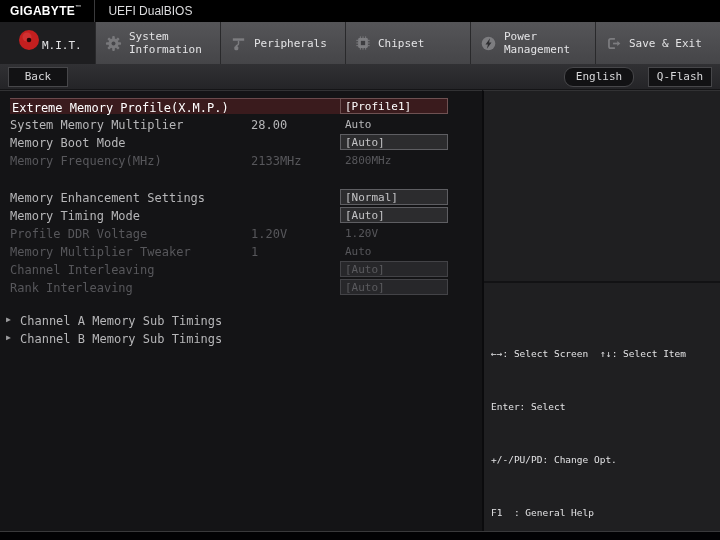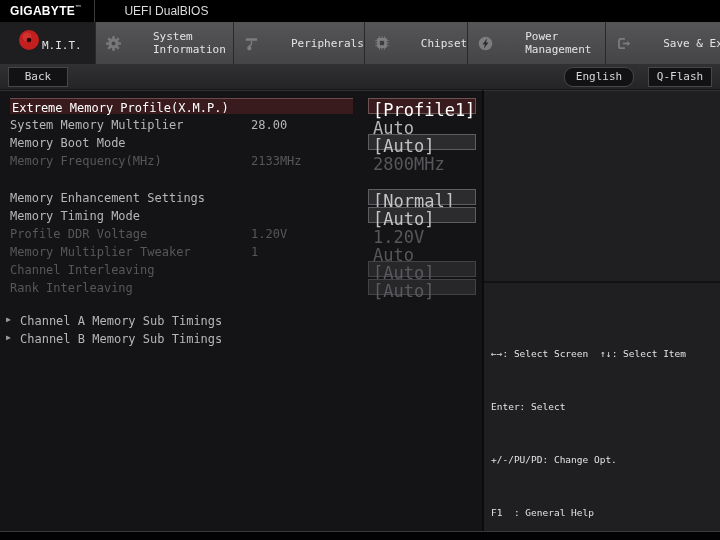--- a/index.html
+++ b/index.html
@@ -7,30 +7,30 @@
               font-family:"DejaVu Sans Mono", monospace; }
   #screen { position:relative; width:720px; height:540px; background:#09090b; }
 
   
   .titlebar { position:absolute; left:0; top:0; width:720px; height:22px;
               background:#000; display:flex; align-items:center; }
   .logo { margin-left:10px; font-family:"Liberation Sans", sans-serif; font-weight:bold;
           font-size:12px; color:#fff; letter-spacing:.3px; }
   .logo-tm { font-size:6px; vertical-align:top; color:#cfcfcf; }
   .tb-sep { width:1px; height:22px; background:#3a3a3c; margin-left:13px; }
-  .tb-title { margin-left:29px; font-family:"Liberation Sans", sans-serif;
+  .tb-title { margin-left:13px; font-family:"Liberation Sans", sans-serif;
               font-size:12px; color:#dcdcde; }
 
   
   .tabbar { position:absolute; left:0; top:22px; width:720px; height:42px;
             display:flex; background:#151517; }
   .tab { flex:1 1 0; position:relative; background:linear-gradient(180deg,#555558,#454548);
          border-right:1px solid #29292b; cursor:default; }
   .tab:last-child { border-right:none; }
-  .tab-inner { display:flex; align-items:center; height:100%;gap:24px; }
+  .tab-inner { display:flex; align-items:center; height:100%; }
   .tab-icon { margin-left:9px; display:flex; flex:0 0 auto; }
   .tab-label { margin-left:7px; font-size:11px; line-height:13px; color:#e4e4e6; width:80px; }
   .tab.nowrap .tab-label { white-space:nowrap; width:auto; }
   .tab.mit { flex:0 0 96px; background:#1e1e20; }
   .tab.mit .tab-icon { position:absolute; left:9px; top:7px; }
   .tab.mit .tab-label { position:absolute; left:38px; bottom:8px; width:auto; margin:4px; }
 
   
   .toolbar { position:absolute; left:0; top:64px; width:720px; height:26px;
              background:linear-gradient(180deg,#313134,#242427);
@@ -50,21 +50,21 @@
                  border-left:2px solid #0b0b0d; }
   .right-top { height:192px; border-bottom:2px solid #121214; }
   .bottom-strip { position:absolute; left:0; top:531px; width:720px; height:9px;
                   background:#020204; border-top:1px solid #39393b; }
 
   
   .row { position:relative; height:18px; }
   .row-label { position:absolute; left:10px; top:3px; font-size:12px; color:#b6b6b8;
                white-space:nowrap; }
   .row-mid { position:absolute; left:251px; top:3px; font-size:12px; color:#b6b6b8; }
-  .row-value { position:absolute; left:368px; top:3px; font-size:17px; color:#b6b6b8;
+  .row-value { position:absolute; left:340px; top:3px; font-size:11px; color:#b6b6b8;
                padding-left:5px; white-space:nowrap; }
   .row-value.boxed { top:1px; width:108px; height:16px; border:1px solid #5e5e62;
                      background:#2c2c2e; padding:1px 0 0 4px; color:#c4c4c6; }
   .row.selected .row-label { top:1px; width:343px; height:16px; background:#3a1b1d;
                              border-top:1px solid #6b4a4c; color:#fff; padding:2px 0 0 2px; }
   .row-value.selbox { background:#3a1b1d; border-color:#6e5152; color:#fff; }
   .row.disabled .row-label, .row.disabled .row-mid, .row.disabled .row-value { color:#57575b; }
   .row.disabled .row-value.boxed { border-color:#434347; background:#27272a; color:#5a5a5e; }
   .spacer1 { height:19px; } .spacer2 { height:15px; }
   .submenu-row { position:relative; height:18px; }

